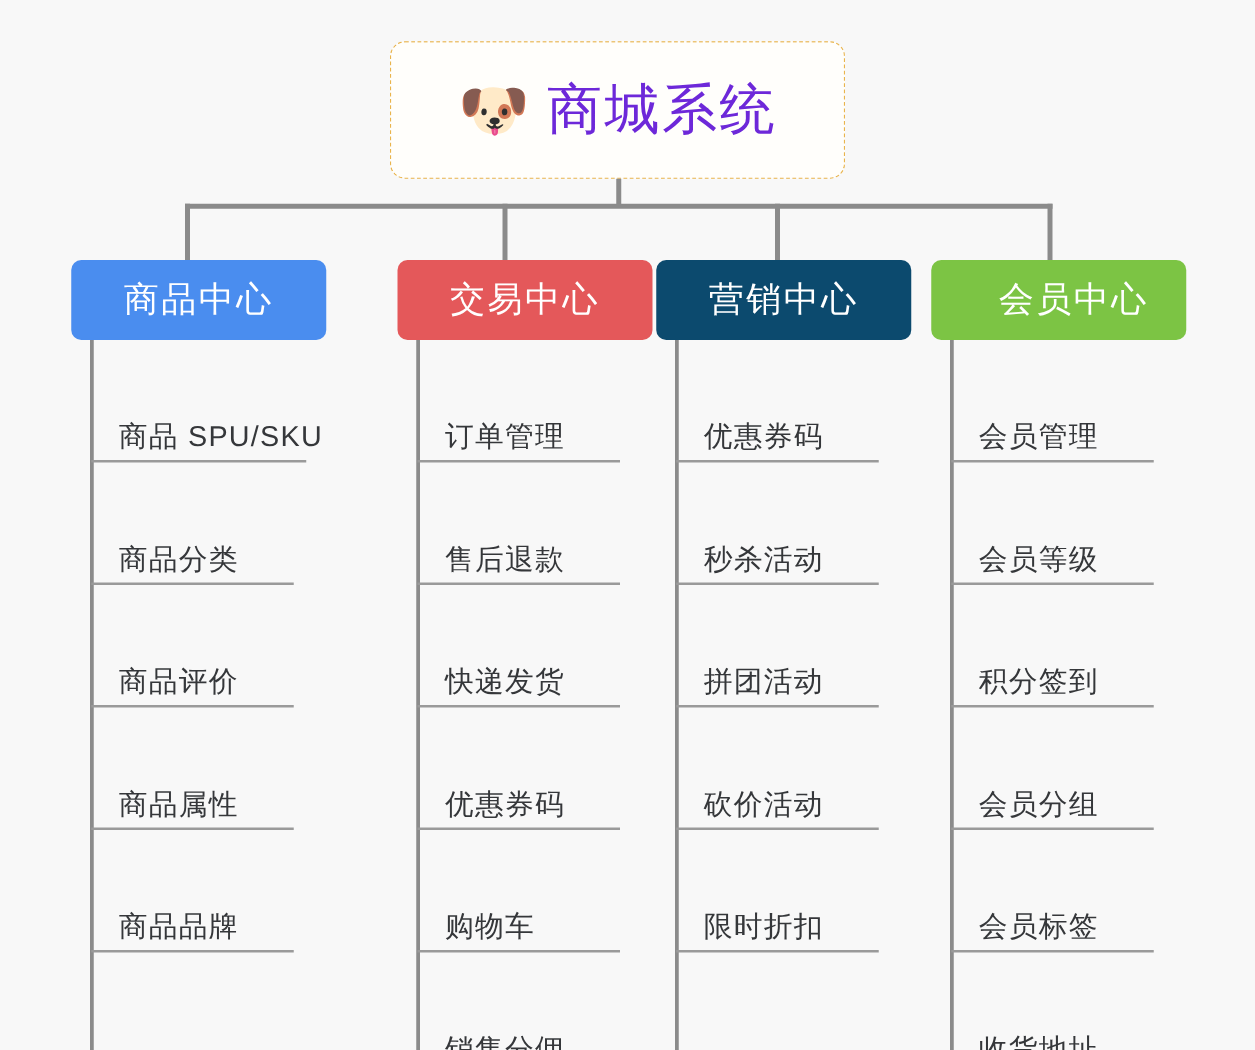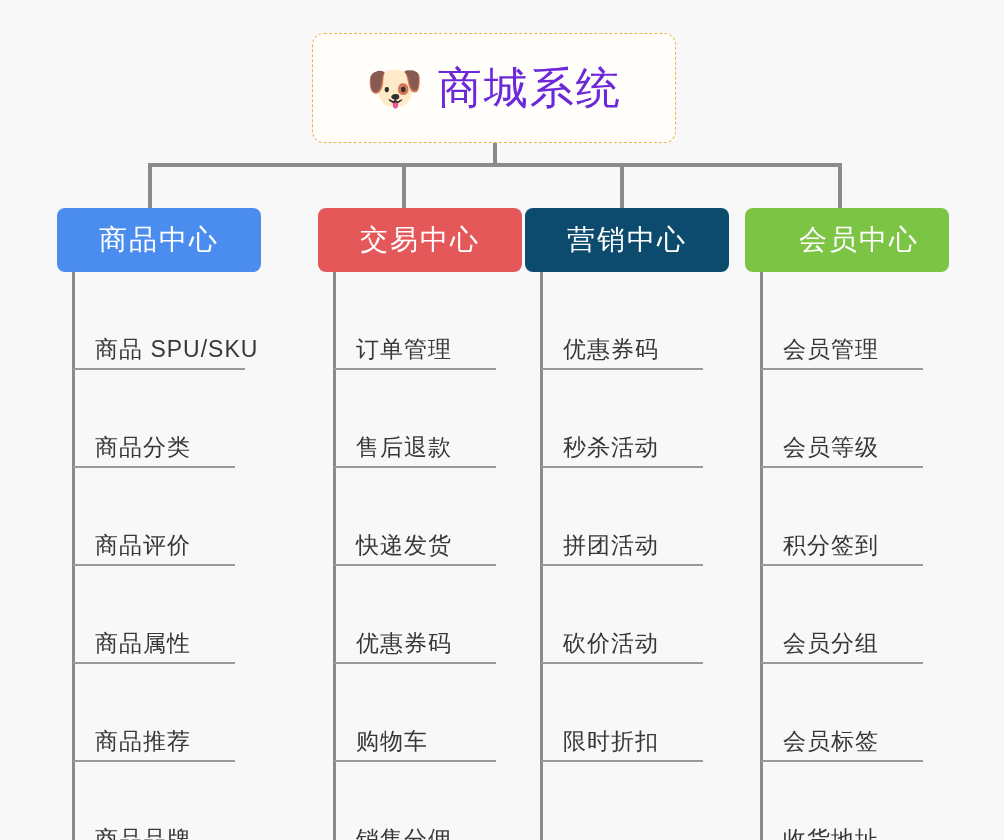--- a/index.html
+++ b/index.html
@@ -154,23 +154,20 @@
         <div class="leaf">
           <div class="leaf-inner"><span class="leaf-label">商品分类</span></div>
         </div>
         <div class="leaf">
           <div class="leaf-inner"><span class="leaf-label">商品评价</span></div>
         </div>
         <div class="leaf">
           <div class="leaf-inner"><span class="leaf-label">商品属性</span></div>
         </div>
         <div class="leaf">
-          <div class="leaf-inner"><span class="leaf-label">商品推荐</span></div>
-        </div>
-        <div class="leaf">
           <div class="leaf-inner"><span class="leaf-label">商品品牌</span></div>
         </div>
       </div>
     </div>
   <div class="column" id="col-1" style="left:318px;">
       <div class="cat-header" style="background: rgb(228, 88, 90);">交易中心</div>
       <div class="leaf-wrap">
         <div class="spine"></div>
         <div class="leaf">
           <div class="leaf-inner"><span class="leaf-label">订单管理</span></div>

